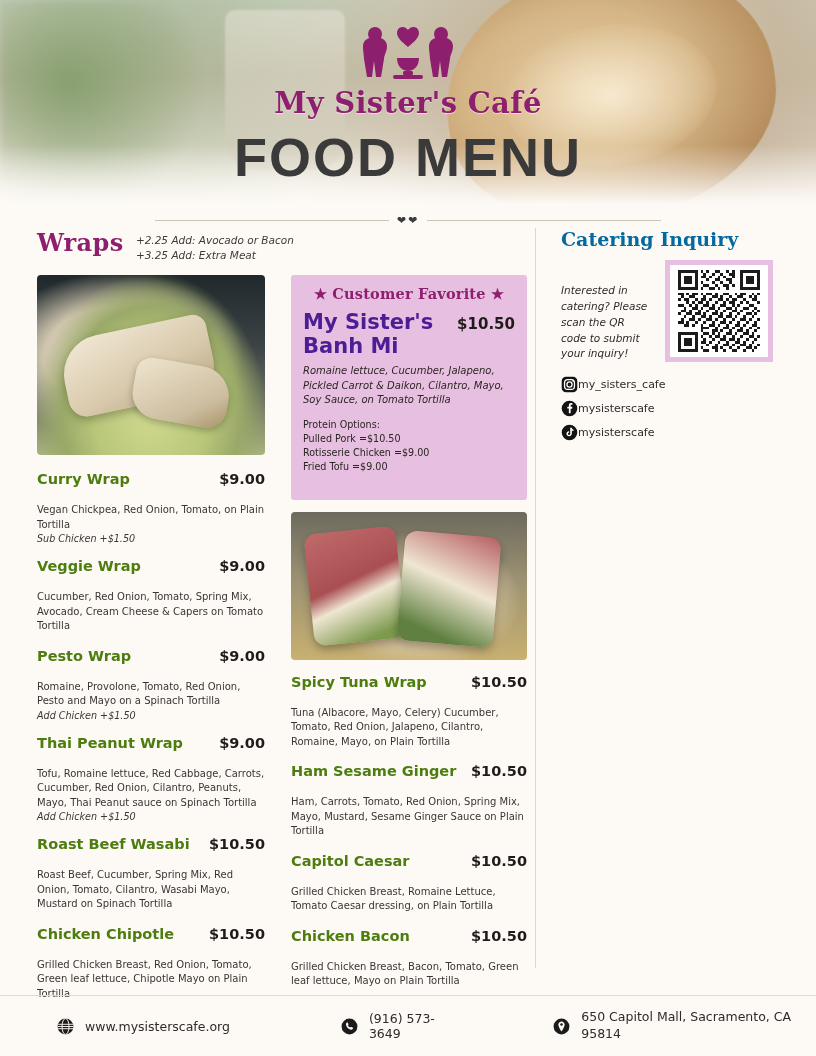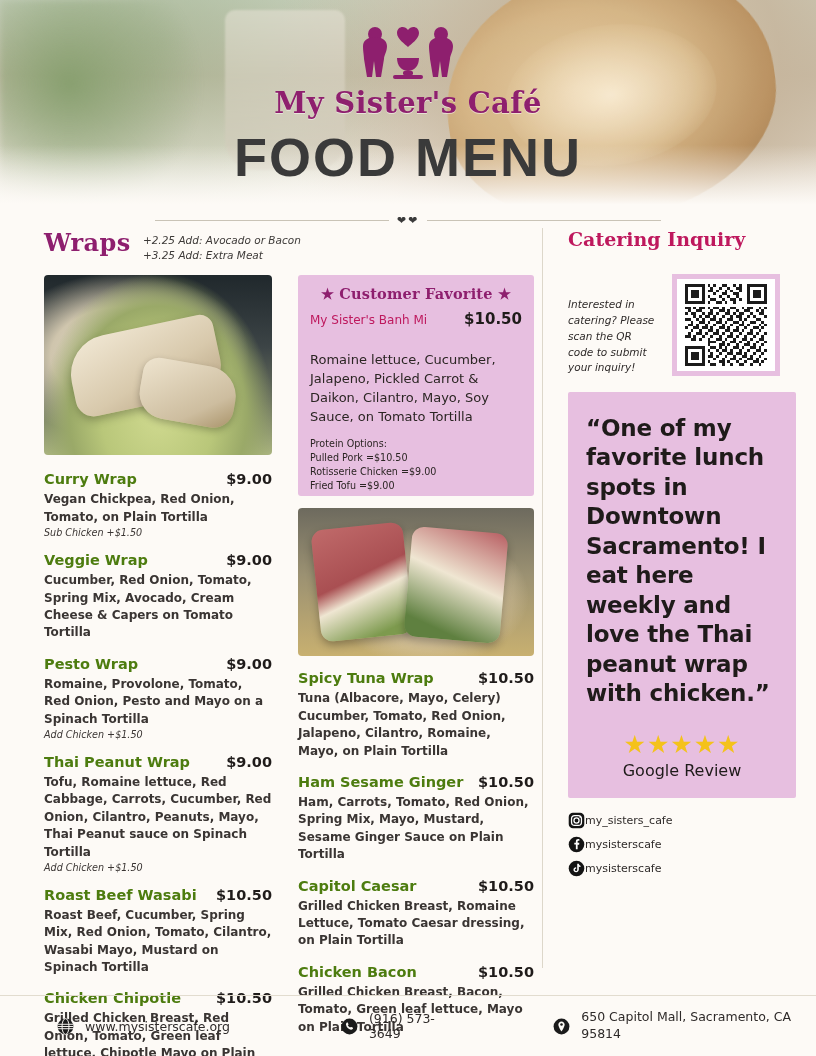--- a/index.html
+++ b/index.html
@@ -63,21 +63,21 @@
     color:#3a3a3a;text-align:center;margin-top:6px;
   }
   .divider{
     position:absolute;left:155px;right:155px;top:213px;height:14px;z-index:4;
     display:flex;align-items:center;justify-content:center;
   }
   .divider .line{flex:1;height:1px;background:#c9c3b6;}
   .divider .hearts{margin:0 8px;color:#3a3a3a;font-size:11px;letter-spacing:2px;}
 
   
-  .content{position:absolute;top:228px;left:12px;width:716px;height:770px;}
+  .content{position:absolute;top:228px;left:5px;width:716px;height:770px;}
   .col-left{position:absolute;left:32px;top:0;width:490px;}
   .vline{position:absolute;left:530px;top:0;width:1px;height:740px;background:#ddd7ca;}
   .col-right{position:absolute;left:556px;top:0;width:228px;}
 
   
   .wraps-row{display:flex;align-items:flex-start;gap:12px;}
   .wraps-title{
     font-family:"DejaVu Serif", serif;font-weight:700;
     font-size:24px;color:#8e1f6e;letter-spacing:.5px;
   }
@@ -124,47 +124,47 @@
   }
   .photo.tuna:after{
     content:"";position:absolute;left:110px;top:22px;width:96px;height:110px;
     background:linear-gradient(200deg,#b85f63,#efe6d2 45%,#5f8040 85%);
     border-radius:12px;transform:rotate(5deg);
     box-shadow:0 4px 8px rgba(0,0,0,.3);
   }
 
   
   .fav{
-    background:#e7bfe0;border-radius:3px;padding:10px 12px 4px 12px;width:236px;
+    background:#e7bfe0;border-radius:3px;padding:10px 12px 26px 12px;width:236px;
     box-sizing:border-box;
   }
   .fav-title{
     text-align:center;font-family:"DejaVu Serif", serif;font-weight:700;
     color:#8e1f6e;font-size:14.5px;margin-bottom:8px;letter-spacing:.2px;
   }
   .fav-head{display:flex;justify-content:space-between;align-items:baseline;}
-  .fav-name{font-weight:400;font-size:12px;color:#be185d;}
+  .fav-name{font-weight:700;font-size:21px;color:#4c1d95;}
   .fav-price{font-weight:700;font-size:15px;color:#1f1b1a;}
-  .fav-desc{font-size:13px;line-height:1.45;margin-top:23px;color:#2b2523;}
+  .fav-desc{font-size:10px;line-height:1.45;margin-top:6px;color:#2b2523;font-style:italic;}
   .fav-proteins{font-size:9.6px;line-height:1.45;margin-top:10px;color:#2b2523;}
 
   
   .item{margin-top:14px;}
   .item-head{display:flex;justify-content:space-between;align-items:baseline;}
   .item-name{font-weight:700;font-size:14.5px;color:#4d7c0f;}
   .item-price{font-weight:700;font-size:14.5px;color:#1f1b1a;}
-  .item-desc{font-size:12px;line-height:1.45;margin-top:4px;color:#3a3533;font-weight:bold;}
+  .item-desc{font-size:10px;line-height:1.45;margin-top:16px;color:#3a3533;}
   .item-note{font-size:9.6px;font-style:italic;color:#3a3533;margin-top:1px;}
   .list-a .item:first-child{margin-top:16px;}
   .list-b .item:first-child{margin-top:14px;}
 
   
   .cater-title{
     font-family:"DejaVu Serif", serif;font-weight:700;font-size:19px;
-    color:#be185d;margin-bottom:24px;
+    color:#0369a1;margin-bottom:10px;
   }
   .cater-row{display:flex;gap:12px;align-items:flex-end;}
   .cater-text{font-size:10.5px;font-style:italic;line-height:1.5;color:#2e2a29;width:92px;}
   .qr-frame{
     width:108px;height:102px;background:#fff;border:5px solid #e7bfe0;box-sizing:border-box;
     padding:5px;
   }
   .qr{width:100%;height:100%;display:block;}
 
   .quote-box{
@@ -596,25 +596,20 @@
                 <rect x="13" y="28" width="1" height="1"></rect>
                 <rect x="16" y="28" width="1" height="1"></rect>
                 <rect x="19" y="28" width="2" height="1"></rect>
                 <rect x="23" y="28" width="1" height="1"></rect>
                 <rect x="26" y="28" width="1" height="1"></rect>
             </g>
           </svg>
         </div>
       </div>
 
-      <div class="quote-box">
-        <div class="quote-text">“One of my favorite lunch spots in Downtown Sacramento! I eat here weekly and love the Thai peanut wrap with chicken.”</div>
-        <div class="stars">★★★★★</div>
-        <div class="google">Google Review</div>
-      </div>
 
       <div class="social">
         <div class="social-list">
 
           <div class="social-item">
             <svg class="sicon" viewBox="0 0 24 24">
               <rect x="1" y="1" width="22" height="22" rx="6" fill="#141414"></rect>
               <rect x="5" y="5" width="14" height="14" rx="4.5" fill="none" stroke="#fff" stroke-width="1.8"></rect>
               <circle cx="12" cy="12" r="3.6" fill="none" stroke="#fff" stroke-width="1.8"></circle>
               <circle cx="17.2" cy="6.9" r="1.2" fill="#fff"></circle>

